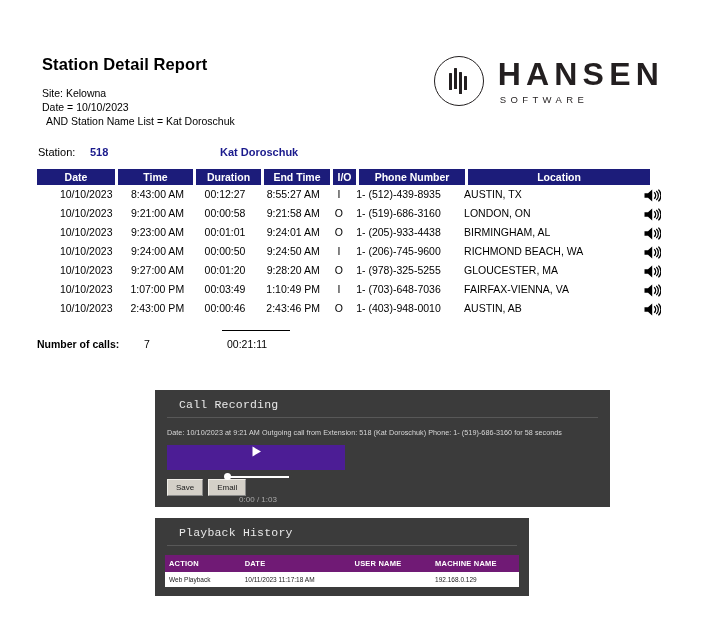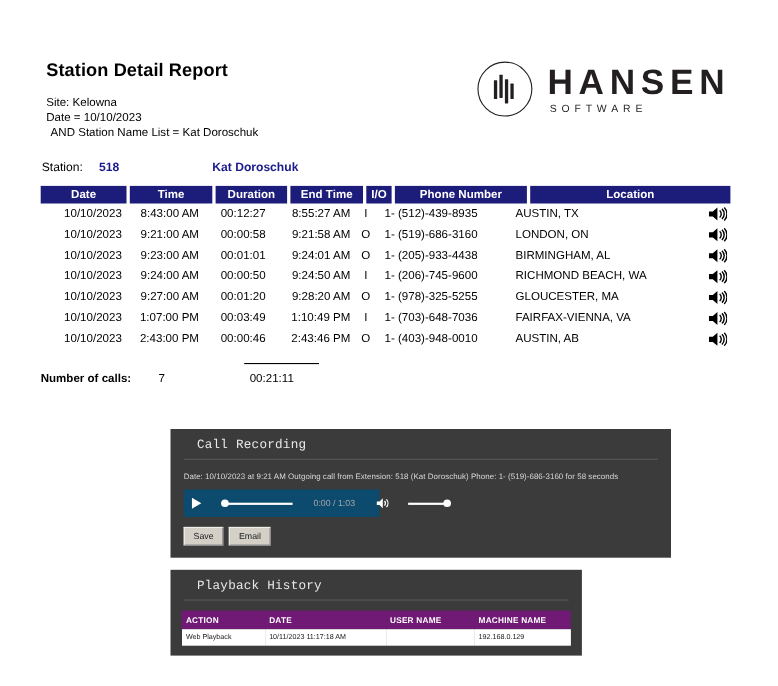--- a/index.html
+++ b/index.html
@@ -84,21 +84,21 @@
   .station-line {
     position: absolute;
     left: 38px;
     top: 146px;
     width: 620px;
     font-size: 11px;
     height: 14px;
   }
   .station-label { position: absolute; left: 0; font-weight: normal; color: #000; }
   .station-number { position: absolute; left: 52px; font-weight: bold; color: #1a1a8c; }
-  .station-name { position: absolute; left: 155px; font-weight: bold; color: #1a1a8c; }
+  .station-name { position: absolute; left: 182px; font-weight: bold; color: #1a1a8c; }
 
   
   .calls-table {
     position: absolute;
     left: 37px;
     top: 169px;
     width: 634px;
   }
   .thead {
     display: flex;
@@ -113,42 +113,42 @@
     text-align: center;
     line-height: 16px;
     height: 16px;
     box-sizing: border-box;
   }
   .c-date     { width: 78px; }
   .c-time     { width: 75px; }
   .c-duration { width: 65px; }
   .c-endtime  { width: 66px; }
   .c-io       { width: 23px; }
-  .c-phone    { width: 120px; }
+  .c-phone    { width: 106px; }
   .c-location { width: 182px; }
   .c-play     { width: 30px; }
 
   .trow {
     display: flex;
     gap: 3px;
     height: 19px;
     align-items: center;
   }
   .td {
     font-size: 10.5px;
     color: #000;
     line-height: 19px;
     box-sizing: border-box;
     white-space: nowrap;
     overflow: hidden;
   }
   .td.c-date     { text-align: right; padding-right: 1px; }
   .td.c-time     { text-align: right; padding-right: 6px; }
   .td.c-duration { text-align: center; }
-  .td.c-endtime  { text-align: right; padding-left: 2px; }
+  .td.c-endtime  { text-align: center; padding-left: 2px; }
   .td.c-io       { text-align: center; }
   .td.c-phone    { text-align: left; padding-left: 3px; }
   .td.c-location { text-align: left; padding-left: 4px; }
   .td.c-play     { text-align: left; padding-left: 2px; }
 
   .spk {
     display: inline-block;
     vertical-align: middle;
     cursor: pointer;
   }
@@ -219,26 +219,27 @@
     font-size: 7.2px;
     padding: 10px 12px 0 12px;
     white-space: nowrap;
     letter-spacing: 0.05px;
   }
 
   .audio-player {
     margin: 8px 0 0 12px;
     width: 178px;
     height: 25px;
-    background: #0c4a6e;
+    background: #4c1d95;
     display: flex;
     align-items: center;
     gap: 12px;
     padding: 0 5px;
     box-sizing: border-box;
+    flex-direction: column;
   }
   .ap-play {
     width: 13px;
     height: 13px;
     display: flex;
     align-items: center;
     justify-content: center;
     cursor: pointer;
     flex: 0 0 auto;
   }

